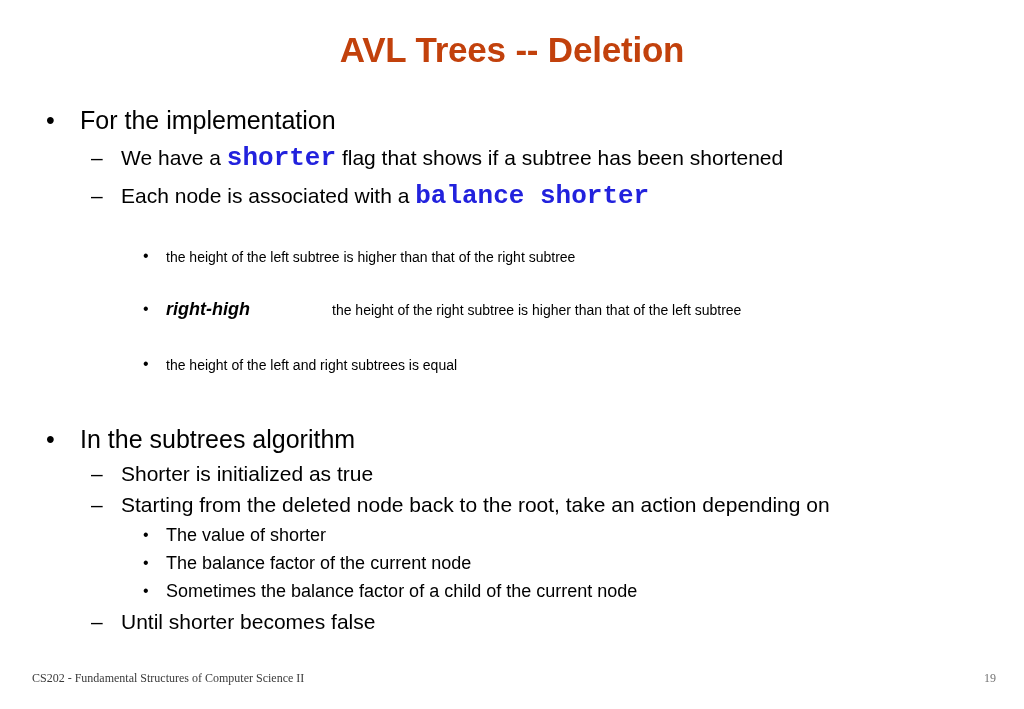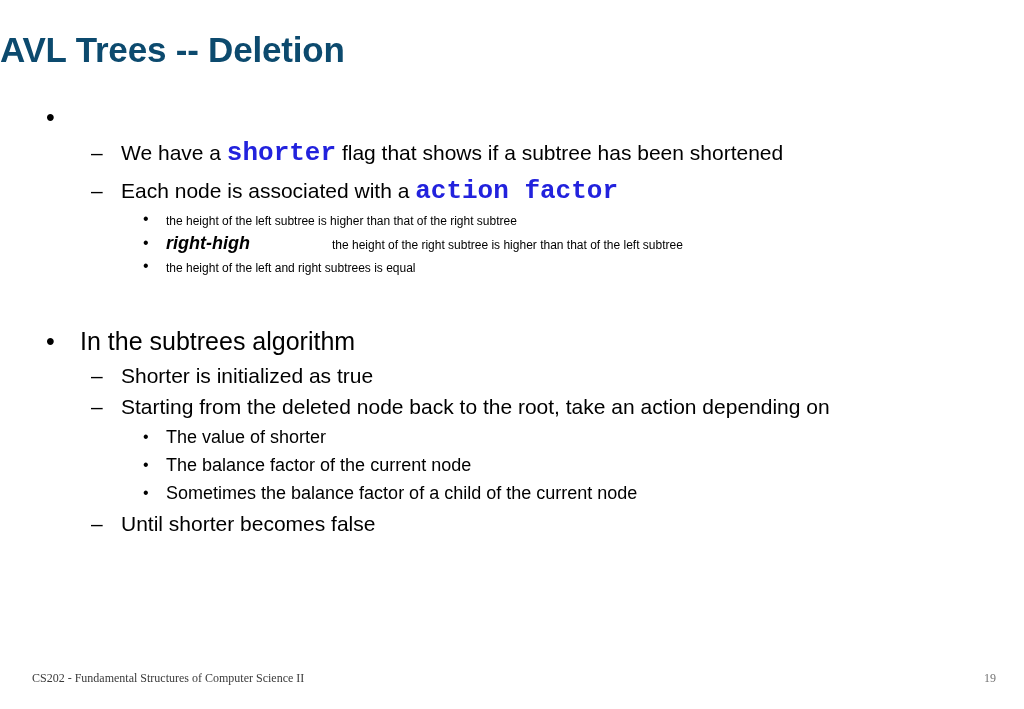--- a/index.html
+++ b/index.html
@@ -22,25 +22,25 @@
     height: 709px;
     box-sizing: border-box;
   }
 
   
   .slide-title {
     position: absolute;
     top: 30px;
     left: 0;
     width: 1024px;
-    text-align: left;
+    text-align: center;
     font-size: 35px;
     font-weight: bold;
     letter-spacing: -0.2px;
-    color: #0c4a6e;
+    color: #c2410c;
     white-space: nowrap;
   }
 
   
   .body-content {
     position: absolute;
     top: 105px;
     left: 0;
     width: 1024px;
   }
@@ -103,21 +103,22 @@
 
   
   .lvl3 .term {
     font-size: 18px;
     font-weight: bold;
     font-style: italic;
     flex: 0 0 166px;
     width: 166px;
   }
   .lvl3 .desc {
-    font-size: 12px;
+    font-size: 14px;
+    margin-top: 32px;
   }
 
   
   .code {
     font-family: "Liberation Mono", "DejaVu Sans Mono", monospace;
     font-weight: bold;
     color: #2222dd;
     font-size: 26px;
   }
 
@@ -159,30 +160,31 @@
 <body>
 
 <div class="slide">
 
   <div class="slide-title">AVL Trees -- Deletion</div>
 
   <div class="body-content">
 
     <div class="line lvl1">
       <span class="marker">•</span>
+      <span class="text">For the implementation</span>
     </div>
 
     <div class="line lvl2">
       <span class="marker">–</span>
       <span class="text"><span>We have a </span><span class="code">shorter</span><span> flag that shows if a subtree has been shortened</span></span>
     </div>
 
     <div class="line lvl2">
       <span class="marker">–</span>
-      <span class="text"><span>Each node is associated with a </span><span class="code">action factor</span><span></span></span>
+      <span class="text"><span>Each node is associated with a </span><span class="code">balance shorter</span><span></span></span>
     </div>
 
     <div class="line lvl3">
       <span class="marker">•</span>
       <span class="desc">the height of the left subtree is higher than that of the right subtree</span>
     </div>
 
     <div class="line lvl3">
       <span class="marker">•</span>
       <span class="term">right-high</span>

